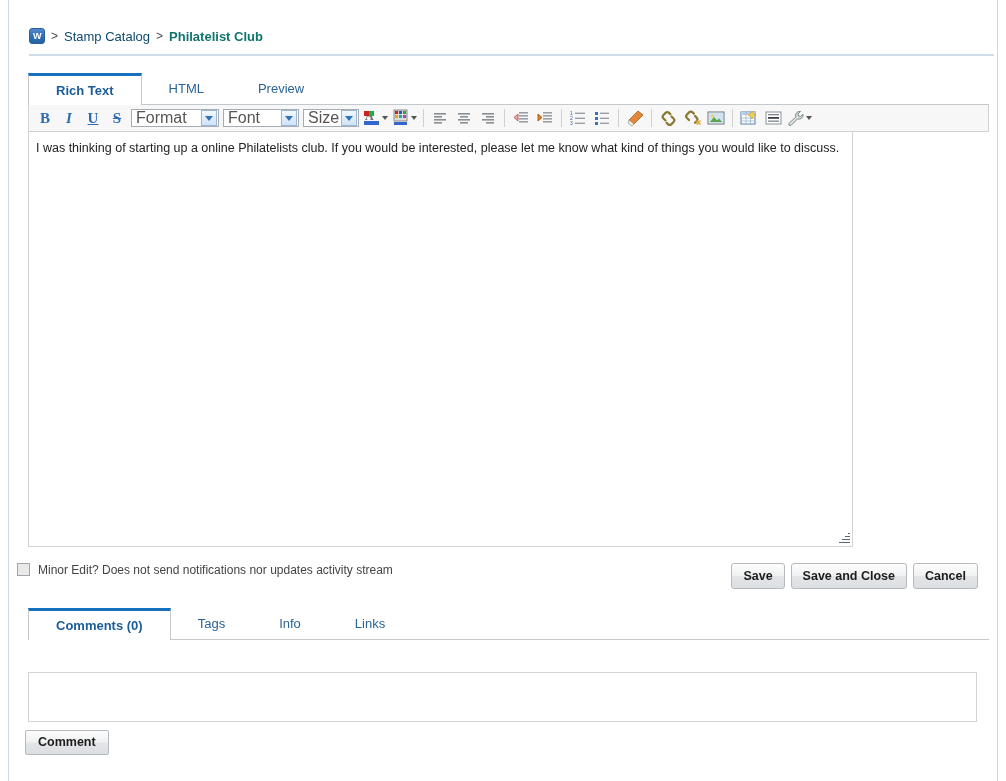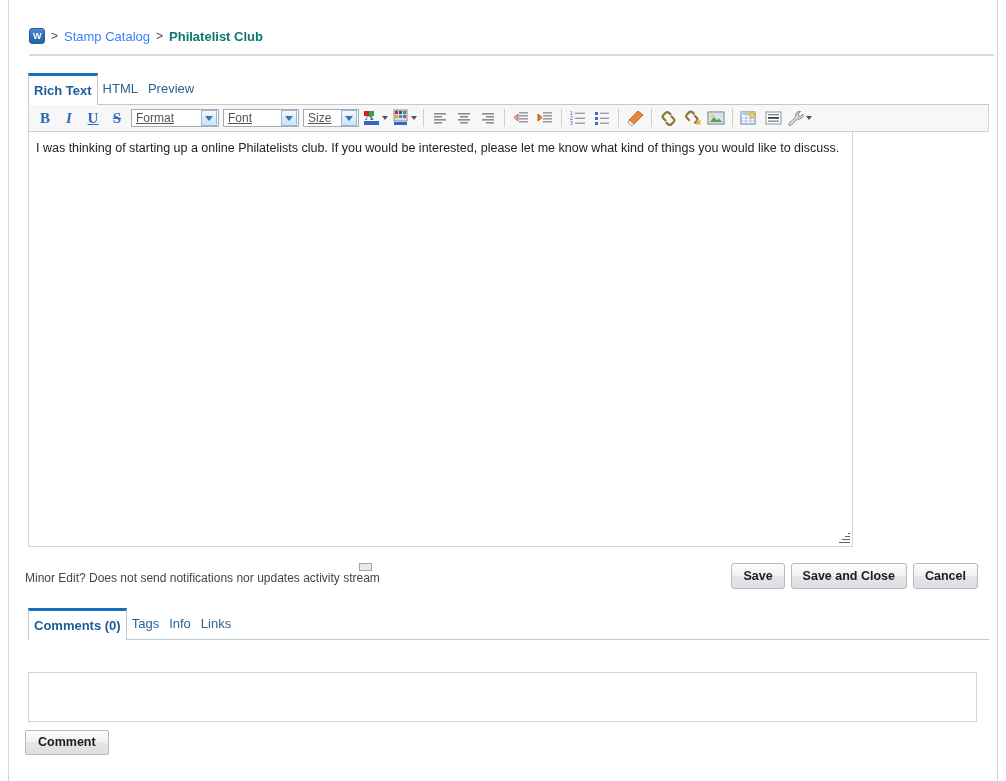--- a/index.html
+++ b/index.html
@@ -49,21 +49,21 @@
     line-height: 14px;
     text-align: center;
     letter-spacing: -0.5px;
   }
   .bc-sep {
     color: #4a4a4a;
     font-size: 12px;
     margin: 0 6px;
   }
   .bc-link {
-    color: #3b82f6;
+    color: #0c4a6e;
     font-size: 13px;
     text-decoration: none;
     cursor: pointer;
   }
   .bc-current {
     color: #0f766e;
     font-size: 13px;
     font-weight: bold;
   }
   .bc-rule {
@@ -83,21 +83,21 @@
     width: 961px;
     height: 32px;
     border-bottom: 1px solid #c3c8cc;
     box-sizing: border-box;
   }
   .tab {
     position: relative;
     float: left;
     height: 31px;
     line-height: 31px;
-    padding: 0 5px;
+    padding: 0 27px;
     font-size: 13px;
     color: #2a6496;
     cursor: pointer;
     box-sizing: border-box;
     background: #ffffff;
   }
   .tab.active {
     color: #1b5c9b;
     font-weight: bold;
     border-left: 1px solid #c3c8cc;
@@ -151,25 +151,24 @@
     background: #ffffff;
     box-sizing: border-box;
     display: flex;
     align-items: center;
     margin: 0 2px;
     cursor: pointer;
   }
   .tb-select .lbl {
     flex: 1;
     padding-left: 4px;
-    font-size: 12px;
+    font-size: 16px;
     color: #555555;
     white-space: nowrap;
     overflow: hidden;
-    text-decoration: underline;
   }
   .tb-select .arrow {
     width: 16px;
     height: 16px;
     margin-right: 1px;
     background: linear-gradient(180deg,#f2f8fd 0%, #cfe3f7 100%);
     border: 1px solid #9cb7d4;
     box-sizing: border-box;
     display: flex;
     align-items: center;
@@ -228,26 +227,25 @@
     height: 1px;
   }
   .rh1 { bottom: 1px; width: 11px; }
   .rh2 { bottom: 4px; width: 8px; }
   .rh3 { bottom: 7px; width: 5px; }
   .rh4 { bottom: 10px; width: 2px; }
 
   
   .minor-row {
     position: absolute;
-    left: 16px;
+    left: 8px;
     top: 563px;
     display: flex;
-    align-items: flex-end;
+    align-items: flex-start;
     height: 22px;
-    flex-direction: column;
   }
   .chk {
     width: 13px;
     height: 13px;
     box-sizing: border-box;
     border: 1px solid #9fa6ad;
     background: #e9e9e9;
     margin-right: 8px;
     cursor: pointer;
   }

